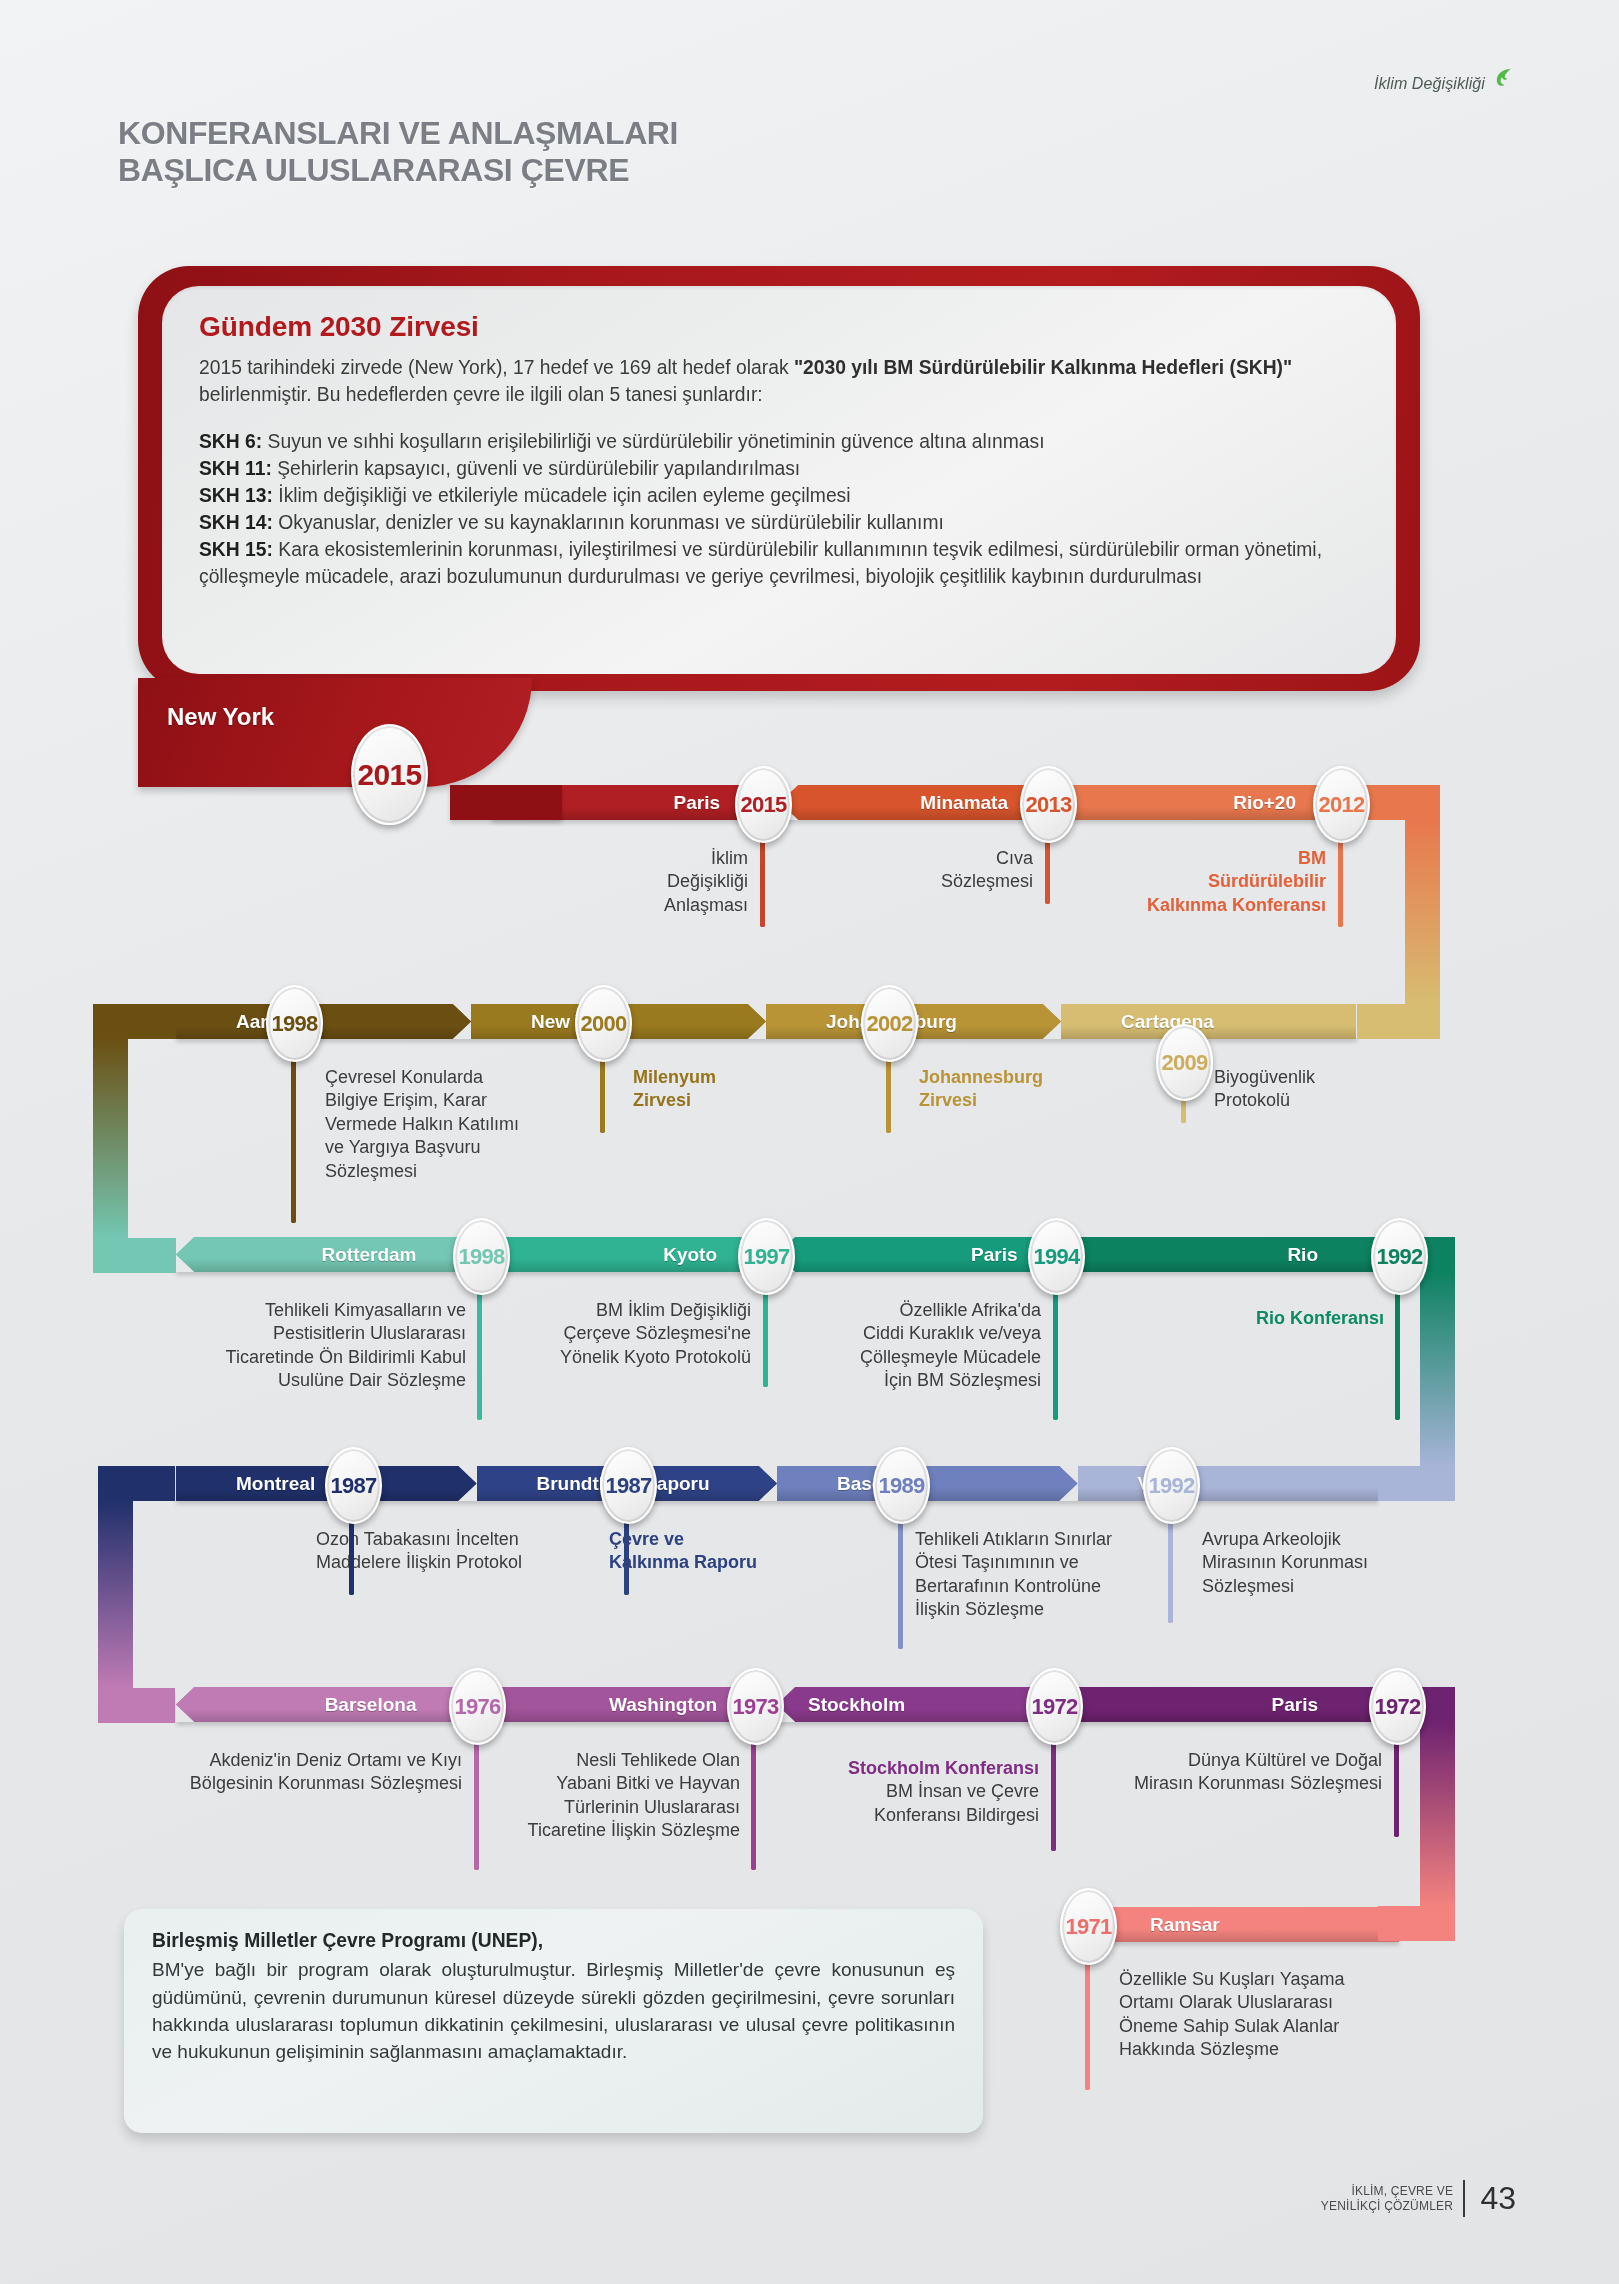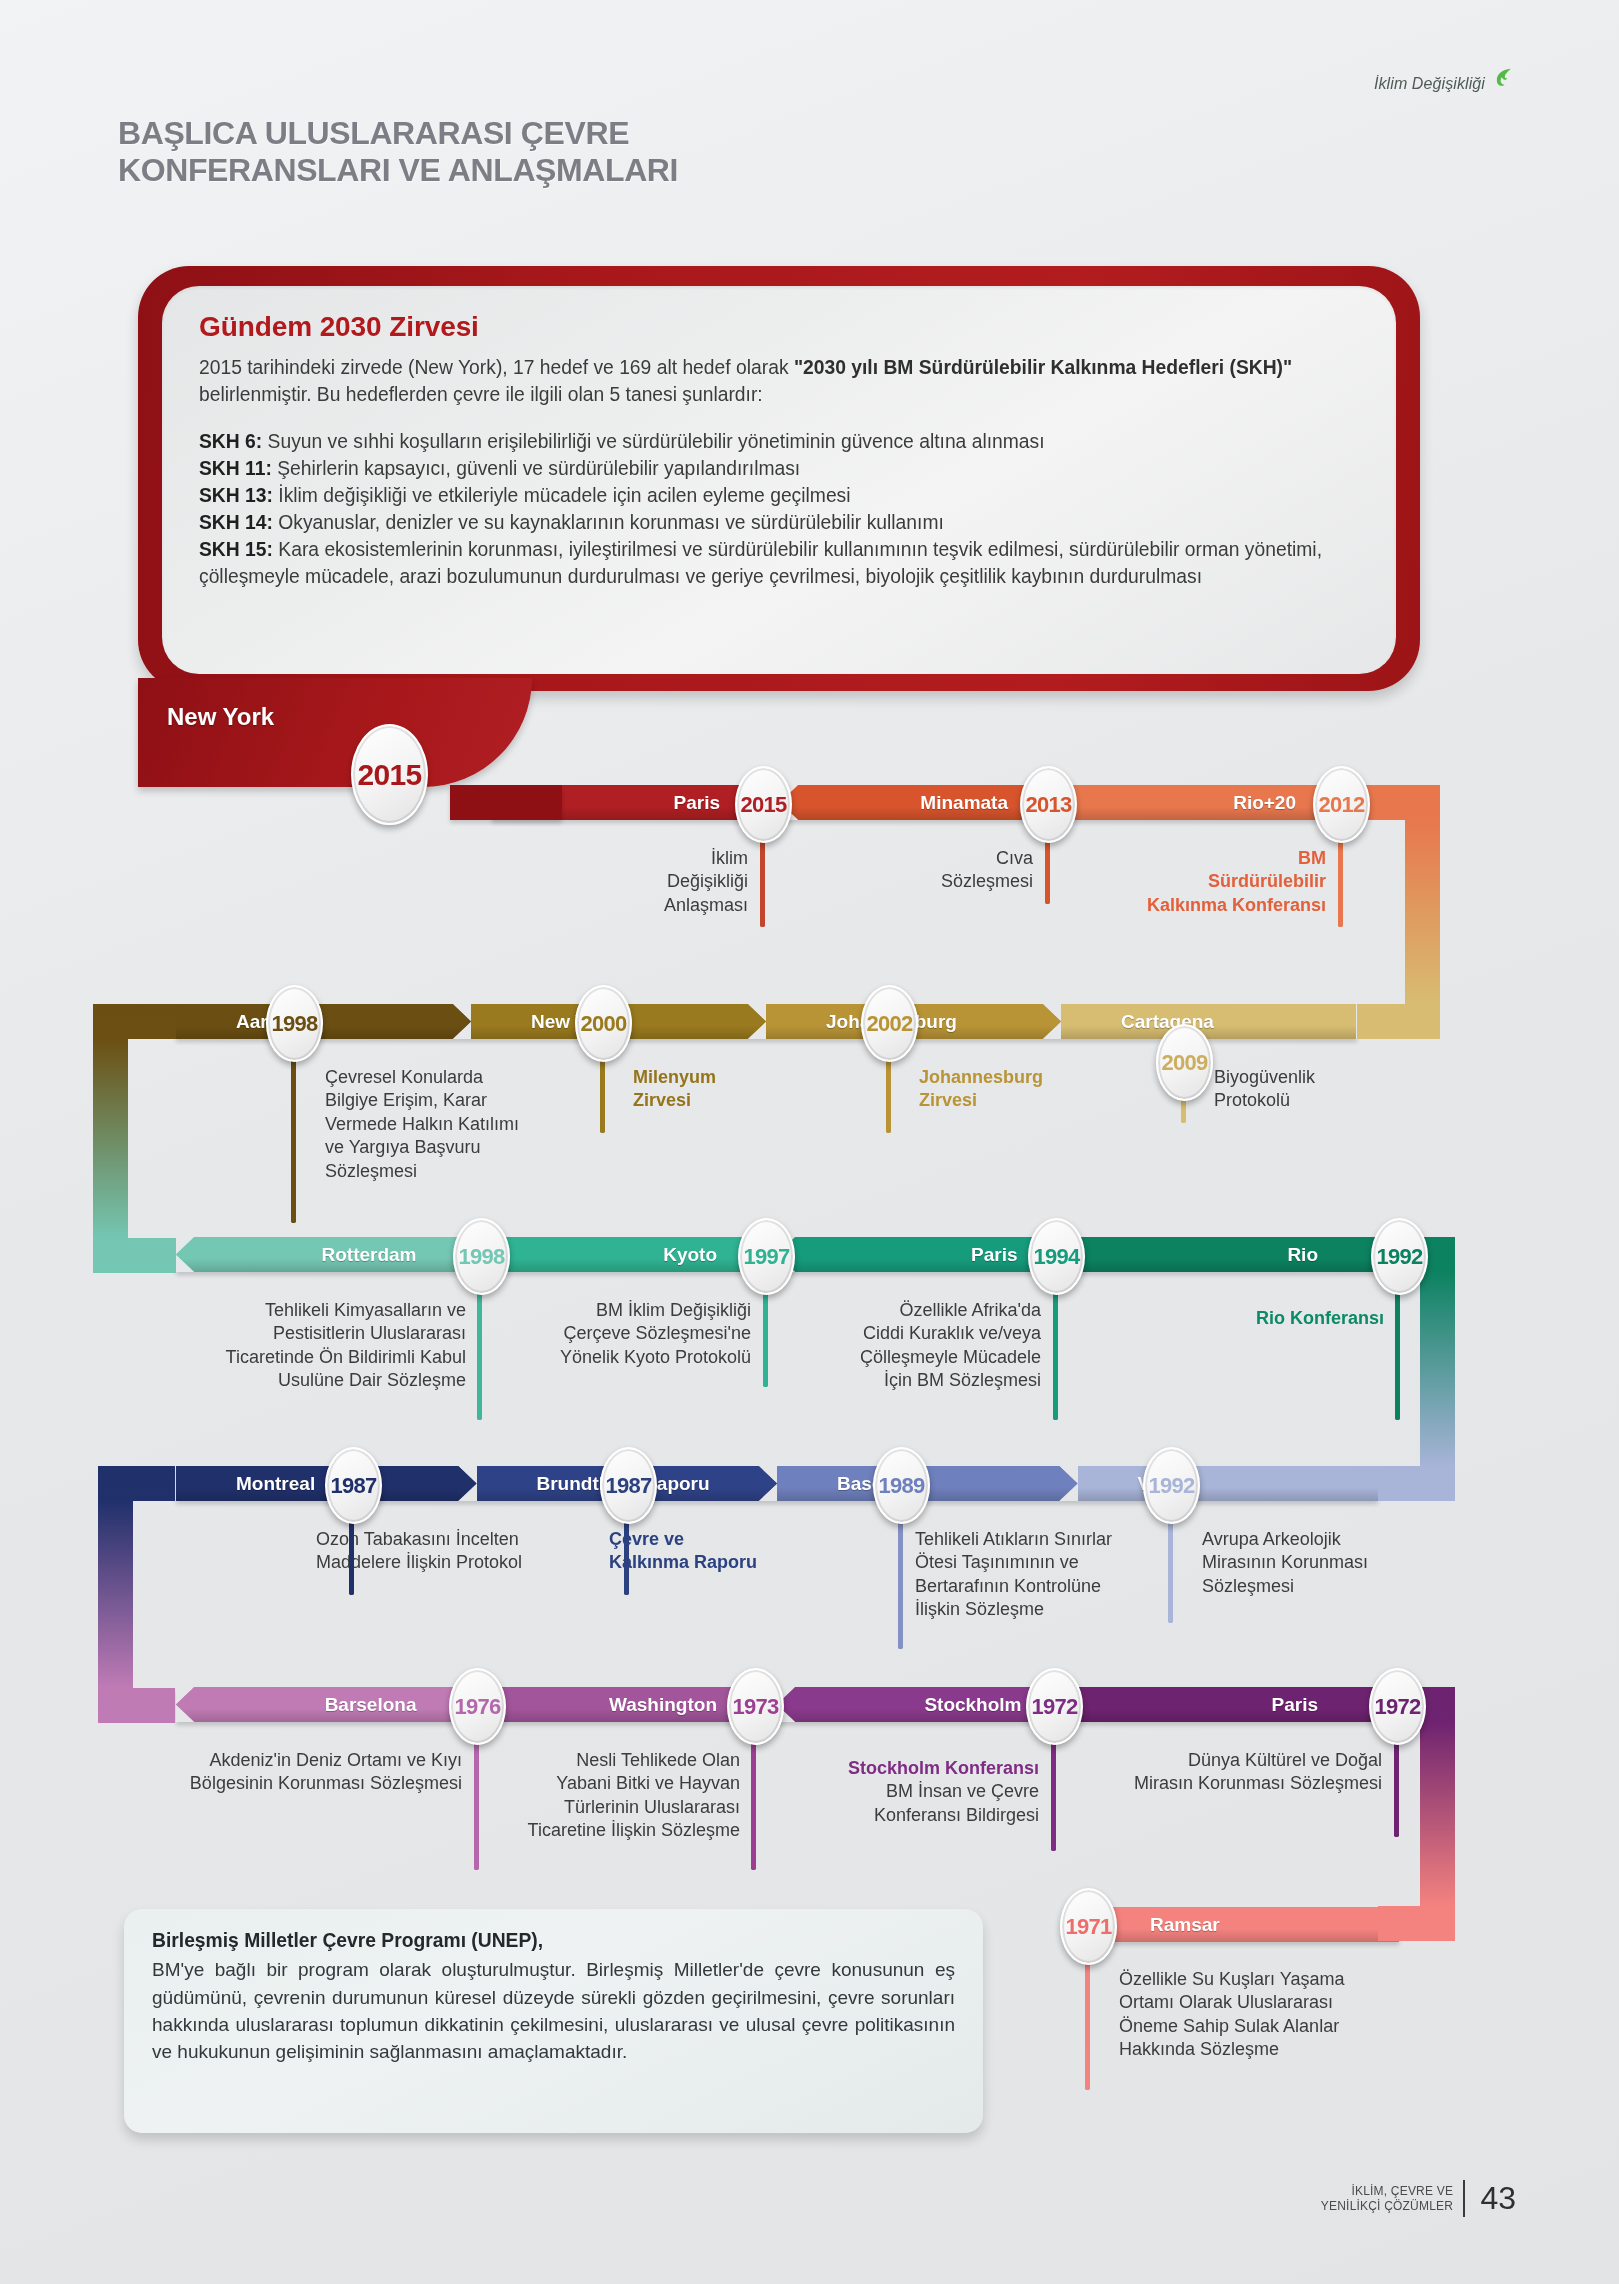--- a/index.html
+++ b/index.html
@@ -144,22 +144,22 @@
   <div class="brand">
     <div class="brand-text">İklim Değişikliği</div>
     <div class="leaf">
       <svg width="21" height="21" viewBox="0 0 30 30">
         <path d="M27 2 C14 3 6 10 7 20 C8 26 14 28 18 25 C12 24 11 18 14 14 C16 18 20 19 22 16 C16 16 17 10 27 2 Z" fill="#54b948"></path>
       </svg>
     </div>
   </div>
 
   <div class="title">
+    <span>KONFERANSLARI VE ANLAŞMALARI</span>
     <span>BAŞLICA ULUSLARARASI ÇEVRE</span>
-    <span>KONFERANSLARI VE ANLAŞMALARI</span>
   </div>
 
   <div class="redbox">
     <div class="redbox-inner">
       <div class="rb-title">Gündem 2030 Zirvesi</div>
       <div class="rb-para"><span>2015 tarihindeki zirvede (New York), 17 hedef ve 169 alt hedef olarak </span><b>"2030 yılı BM Sürdürülebilir Kalkınma Hedefleri (SKH)"</b><span> belirlenmiştir. Bu hedeflerden çevre ile ilgili olan 5 tanesi şunlardır:</span></div>
       <div class="rb-list">
         <div class="rb-item"><b>SKH 6:</b><span> Suyun ve sıhhi koşulların erişilebilirliği ve sürdürülebilir yönetiminin güvence altına alınması</span></div>
         <div class="rb-item"><b>SKH 11:</b><span> Şehirlerin kapsayıcı, güvenli ve sürdürülebilir yapılandırılması</span></div>
         <div class="rb-item"><b>SKH 13:</b><span> İklim değişikliği ve etkileriyle mücadele için acilen eyleme geçilmesi</span></div>
@@ -325,21 +325,21 @@
       <div class="cap left" style="left: 1202px; top: 1528px; max-width: 302px; color: rgb(60, 60, 61);">Avrupa Arkeolojik
 Mirasının Korunması
 Sözleşmesi</div>
       <div class="bar" style="left: 176px; top: 1687px; width: 1202px;">
         <div class="seg" style="width: 301px; background: linear-gradient(rgb(192, 123, 181) 0%, rgb(192, 123, 181) 62%, rgba(0, 0, 0, 0.16) 100%) rgb(192, 123, 181); justify-content: flex-end; padding-left: 31px; padding-right: 60px; clip-path: polygon(18.3px 0px, 100% 0px, 100% 100%, 18.3px 100%, 0px 50%);">
           <div class="city">Barselona</div>
         </div>
         <div class="seg" style="width: 301px; background: linear-gradient(rgb(163, 85, 155) 0%, rgb(163, 85, 155) 62%, rgba(0, 0, 0, 0.16) 100%) rgb(163, 85, 155); justify-content: flex-end; padding-left: 31px; padding-right: 60px; clip-path: polygon(18.3px 0px, 100% 0px, 100% 100%, 18.3px 100%, 0px 50%);">
           <div class="city">Washington</div>
         </div>
-        <div class="seg" style="width: 301px; background: linear-gradient(rgb(138, 58, 140) 0%, rgb(138, 58, 140) 62%, rgba(0, 0, 0, 0.16) 100%) rgb(138, 58, 140); justify-content: flex-end; padding-left: 31px; padding-right: 56px; clip-path: polygon(18.3px 0px, 100% 0px, 100% 100%, 18.3px 100%, 0px 50%);">
+        <div class="seg" style="width: 301px; background: linear-gradient(rgb(138, 58, 140) 0%, rgb(138, 58, 140) 62%, rgba(0, 0, 0, 0.16) 100%) rgb(138, 58, 140); padding-left: 31px; padding-right: 56px; clip-path: polygon(18.3px 0px, 100% 0px, 100% 100%, 18.3px 100%, 0px 50%);">
           <div class="city">Stockholm</div>
         </div>
         <div class="seg" style="width: 301px; background: linear-gradient(rgb(110, 35, 112) 0%, rgb(110, 35, 112) 62%, rgba(0, 0, 0, 0.16) 100%) rgb(110, 35, 112); justify-content: flex-end; padding-left: 31px; padding-right: 60px;">
           <div class="city">Paris</div>
         </div>
       </div>
       <div class="bubble" style="left: 449px; top: 1668px;">
         <span style="color: rgb(180, 103, 171);">1976</span>
       </div>
       <div class="stem" style="left: 474px; top: 1739px; height: 131px; background: rgb(180, 103, 171);"></div>

